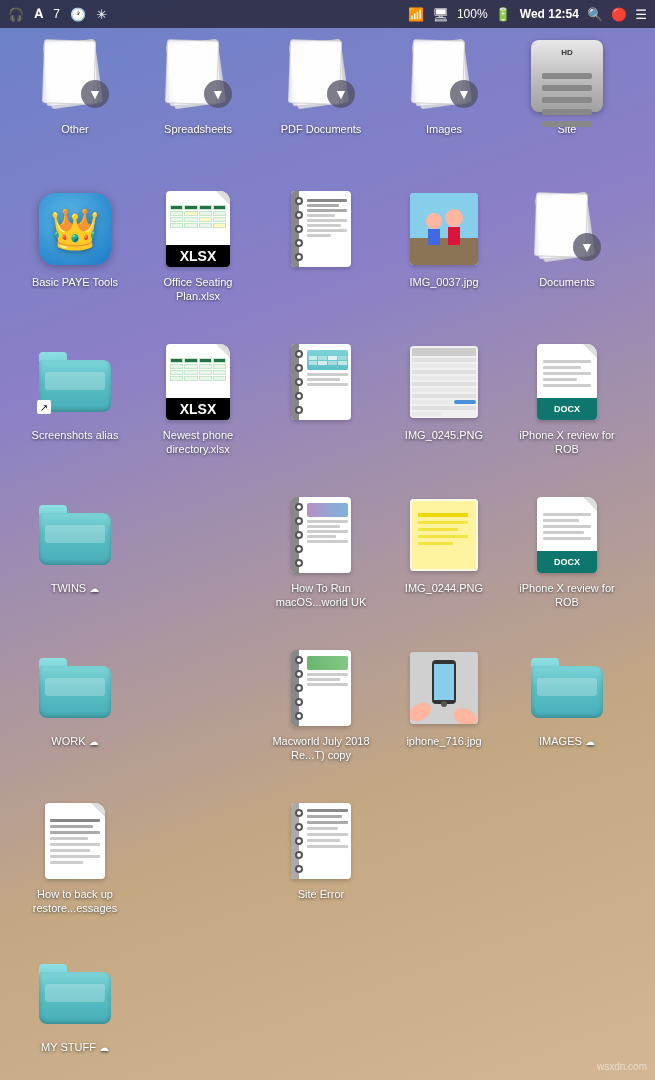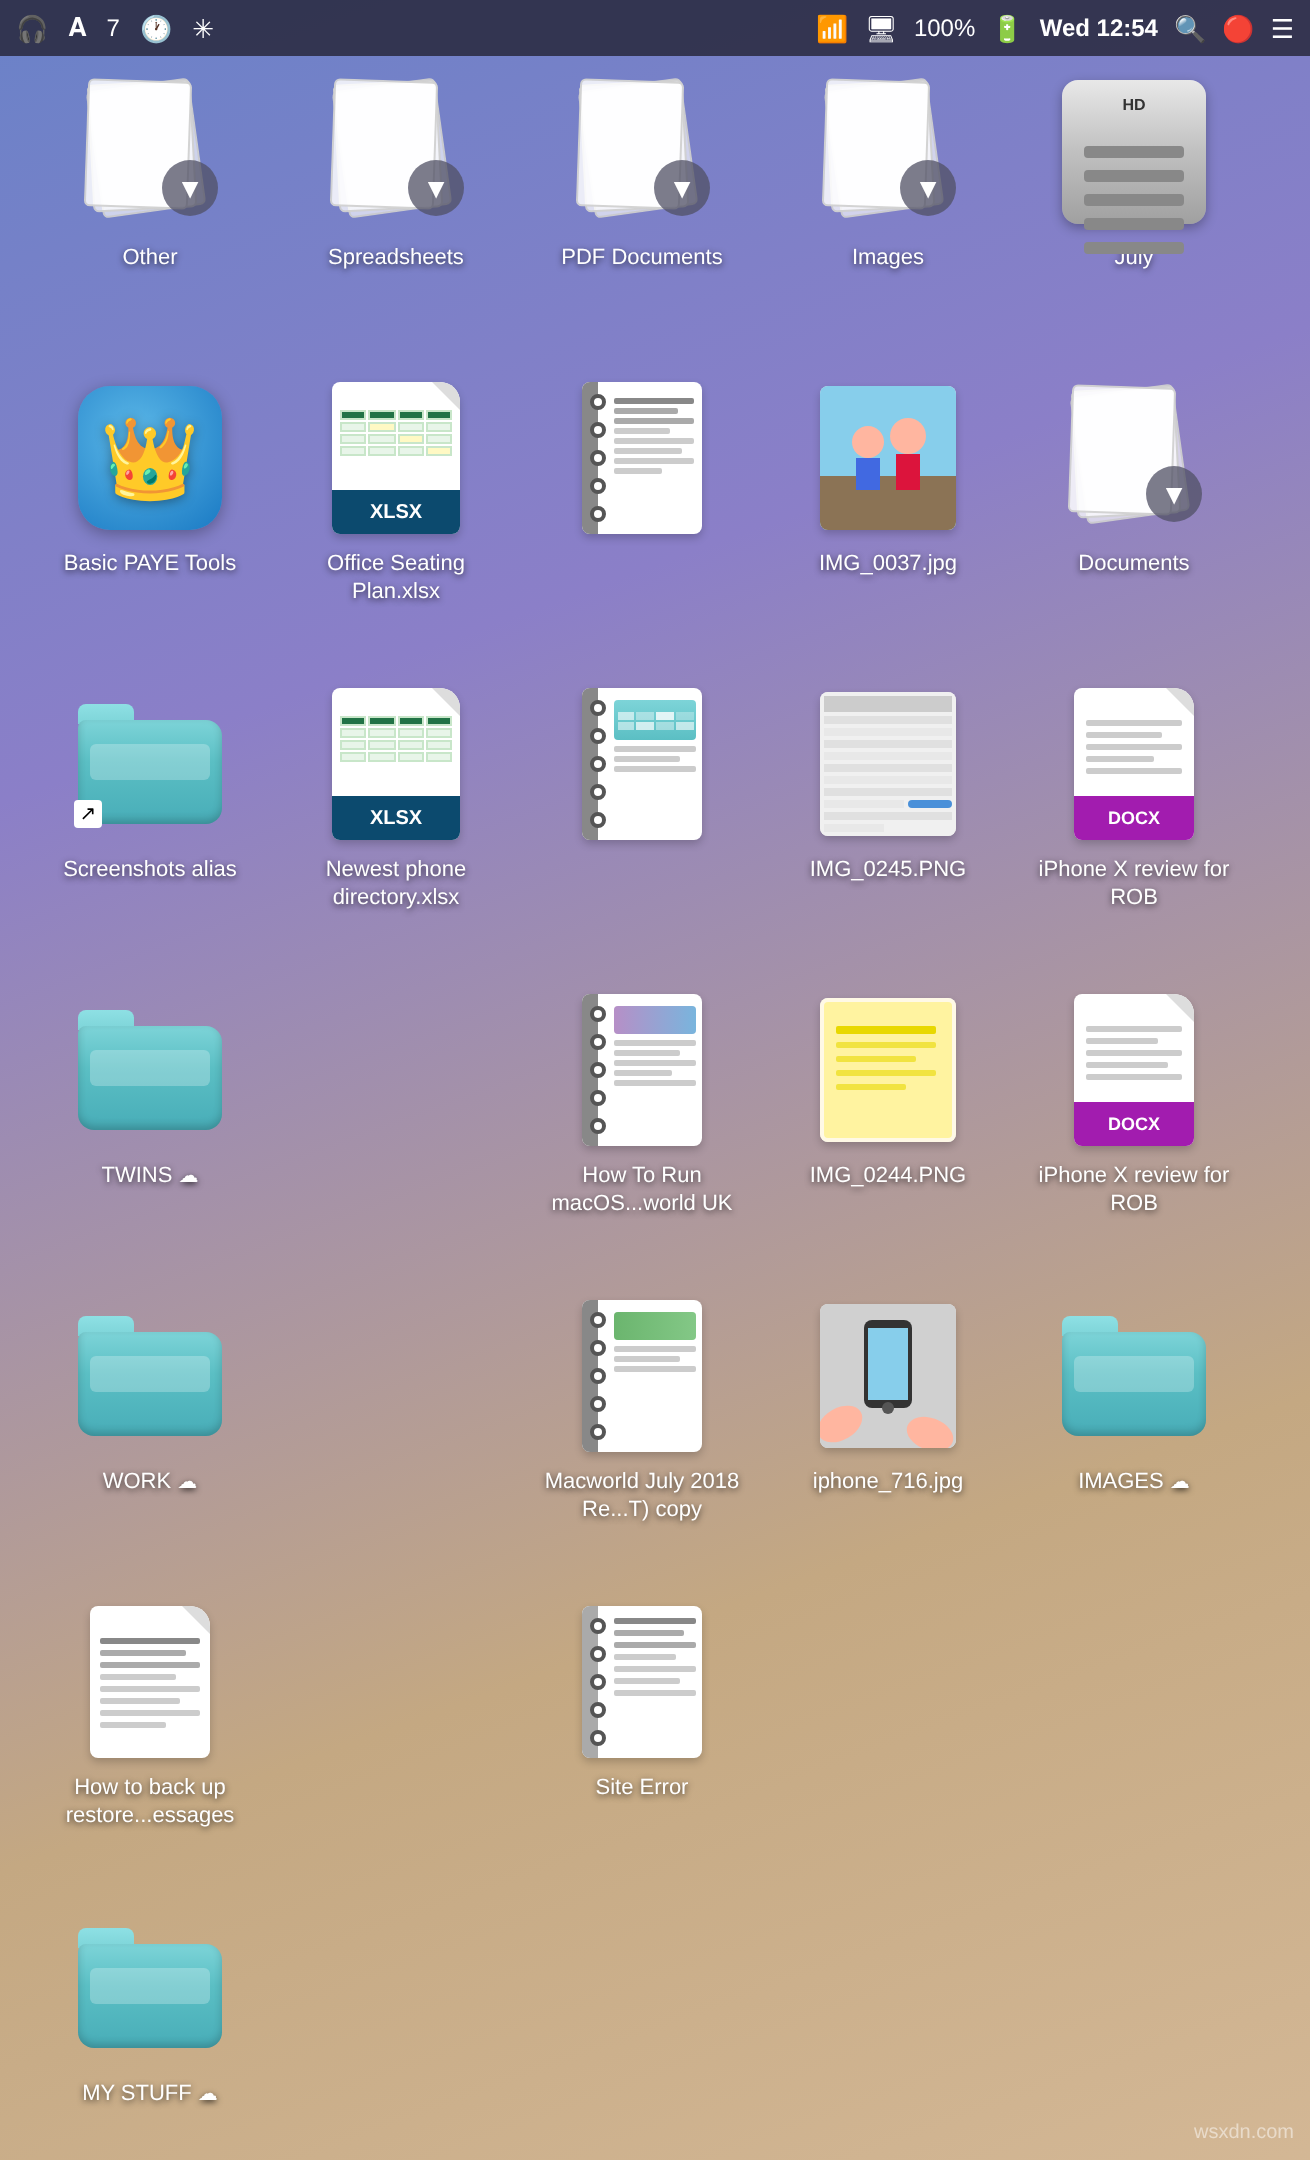--- a/index.html
+++ b/index.html
@@ -266,26 +266,26 @@
       box-shadow: 0 2px 4px rgba(0,0,0,0.2);
       overflow: hidden;
     }
 
     .xlsx-badge {
       position: absolute;
       bottom: 0;
       left: 0;
       right: 0;
       height: 22px;
-      background: #0c4a6e;
+      background: #000000;
       display: flex;
       align-items: center;
       justify-content: center;
       color: white;
-      font-size: 10px;
+      font-size: 14px;
       font-weight: bold;
     }
 
     .xlsx-grid {
       padding: 14px 4px 24px 4px;
       display: grid;
       grid-template-columns: repeat(4, 1fr);
       gap: 1px;
     }
 
@@ -362,21 +362,21 @@
     .status-dot.green { background: #44cc44; }
     .status-dot.yellow { background: #ddcc00; }
 
     
     .docx-badge {
       position: absolute;
       bottom: 0;
       left: 0;
       right: 0;
       height: 22px;
-      background: #a21caf;
+      background: #0f766e;
       display: flex;
       align-items: center;
       justify-content: center;
       color: white;
       font-size: 9px;
       font-weight: bold;
     }
 
     
     .watermark {
@@ -474,21 +474,21 @@
         <span class="harddrive-label-top">HD</span>
         <div class="harddrive-vents">
           <div class="harddrive-vent"></div>
           <div class="harddrive-vent"></div>
           <div class="harddrive-vent"></div>
           <div class="harddrive-vent"></div>
           <div class="harddrive-vent"></div>
         </div>
       </div>
     </div>
-    <span class="icon-label">July</span>
+    <span class="icon-label">Site</span>
   </div>
 
   <div class="icon-item">
     <div class="icon-wrapper">
       <div class="crown-icon">
         <span class="crown-emoji">👑</span>
       </div>
     </div>
     <span class="icon-label">Basic PAYE Tools</span>
   </div>

